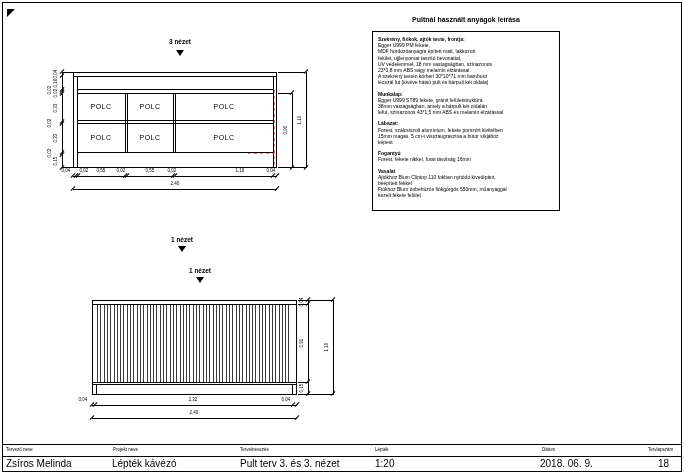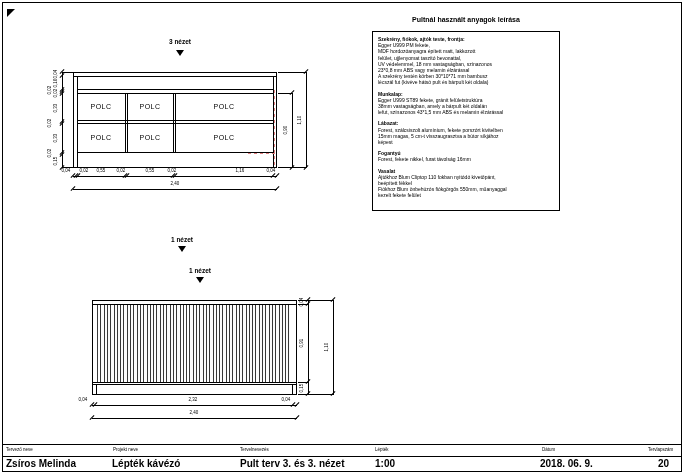--- a/index.html
+++ b/index.html
@@ -23,21 +23,21 @@
   .corner-mark{position:absolute;left:7px;top:9px;width:0;height:0;
        border-top:8px solid #000;border-right:8px solid transparent;}
   .mat-title{position:absolute;left:372px;top:16px;width:188px;text-align:center;
        font-size:7px;font-weight:bold;}
   .mat-box{position:absolute;left:372px;top:31px;width:188px;height:180px;
        border:1px solid #000;box-sizing:border-box;padding:4px 5px;font-size:5px;line-height:6.2px;}
   .mat-box .sec{margin-bottom:5px;}
   .mat-box .sec:last-child{margin-bottom:0;}
   .mat-box .h{font-weight:bold;}
   .tb-label{position:absolute;font-size:4.5px;line-height:1;}
-  .tb-value{position:absolute;font-size:10px;font-weight:bold;line-height:12px;white-space:nowrap;}
+  .tb-value{position:absolute;font-size:10px;font-weight:normal;line-height:12px;white-space:nowrap;}
 </style>
 </head>
 <body>
 
 <div class="page">
   <div class="border"></div>
   <div class="corner-mark"></div>
 
   <div class="viewlabel" style="left:150px;top:38px;">3 nézet</div>
   <div class="tri" style="left:176px;top:50px;"></div>
@@ -209,16 +209,16 @@
   <div class="tb-label" style="left:6px;top:448px;">Tervező neve</div>
   <div class="tb-label" style="left:113px;top:448px;">Projekt neve</div>
   <div class="tb-label" style="left:240px;top:448px;">Tervelnevezés</div>
   <div class="tb-label" style="left:375px;top:448px;">Lépték</div>
   <div class="tb-label" style="left:542px;top:448px;">Dátum</div>
   <div class="tb-label" style="left:648px;top:448px;">Tervlapszám</div>
 
   <div class="tb-value" style="left:6px;top:458px;">Zsíros Melinda</div>
   <div class="tb-value" style="left:112px;top:458px;">Lépték kávézó</div>
   <div class="tb-value" style="left:240px;top:458px;">Pult terv 3. és 3. nézet</div>
-  <div class="tb-value" style="left:375px;top:458px;">1:00</div>
+  <div class="tb-value" style="left:375px;top:458px;">1:20</div>
   <div class="tb-value" style="left:540px;top:458px;">2018. 06. 9.</div>
-  <div class="tb-value" style="left:658px;top:458px;">20</div>
+  <div class="tb-value" style="left:658px;top:458px;">18</div>
 </div>
 
 </body></html>

